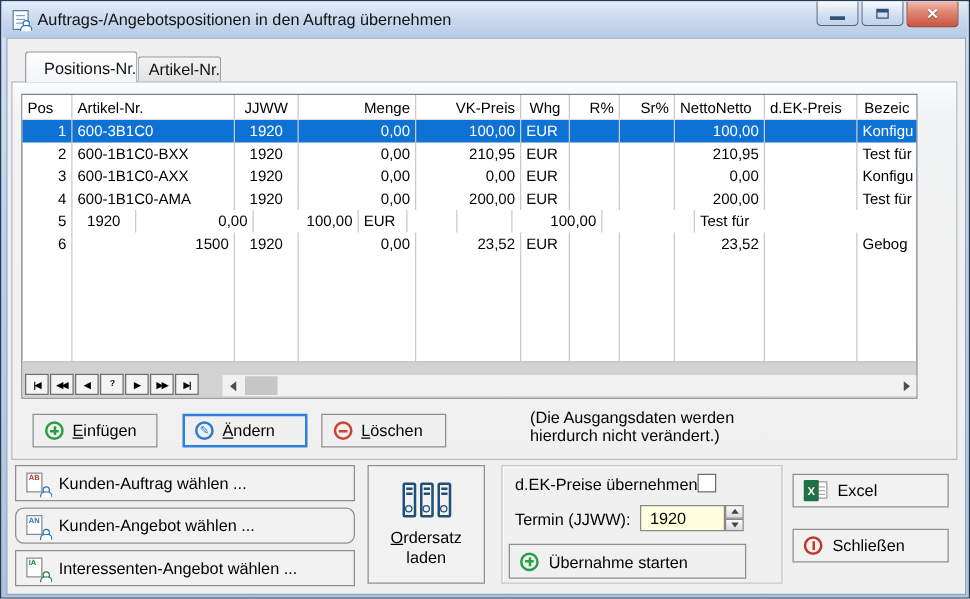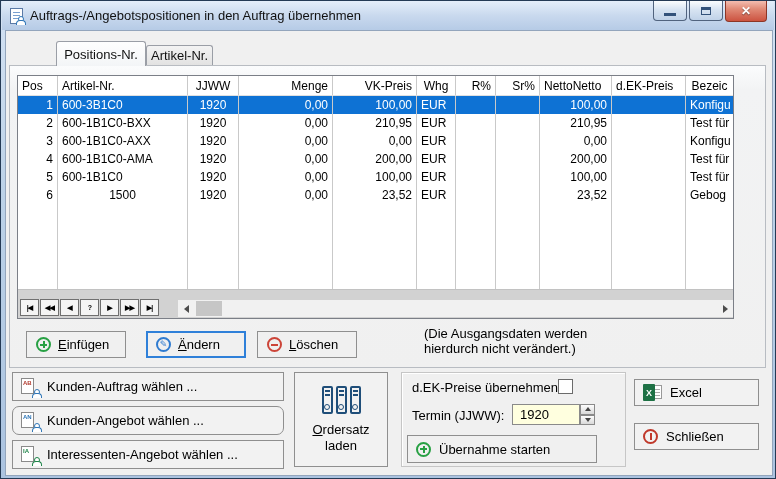--- a/index.html
+++ b/index.html
@@ -31,23 +31,23 @@
     background:linear-gradient(180deg,#f3bdb0 0%,#e08a76 40%,#cc5340 100%); border-color:#8c3526;
     color:#fff; font-size:12px; font-weight:bold; text-shadow:0 1px 1px rgba(0,0,0,.45); }
   .glyph-min { width:12px; height:3px; background:#33527a; margin-top:7px; }
   .glyph-max { width:10px; height:8px; border:1px solid #33527a; border-top:3px solid #33527a; }
 
   
   #client { position:absolute; left:4px; top:29px; width:768px; height:446px;
     background:#f0f0f0; border:1px solid #93a5bc; }
 
   
-  .tab { position:absolute; display:flex; align-items:center; justify-content:center;
+  .tab { position:absolute; display:flex; align-items:center; justify-content:flex-end;
     font-size:13px; color:#111; border:1px solid #9a9ea6; border-bottom:none;
-    border-radius:3px 3px 0 0;margin-left:36px; }
+    border-radius:3px 3px 0 0; }
   #tab-positions { left:14px; top:10px; width:90px; height:25px; z-index:3;
     background:linear-gradient(180deg,#fefefe,#f3f5f7); }
   #tab-artikel { left:104px; top:14px; width:67px; height:20px; z-index:1;
     background:linear-gradient(180deg,#f3f3f3,#e2e2e2); }
   #tabpage { position:absolute; left:3px; top:34px; width:757px; height:303px; z-index:2;
     background:linear-gradient(180deg,#fbfcfd 0%,#f2f3f4 8%,#f0f0f0 100%);
     border:1px solid #b8bcc2; }
 
   
   #grid { position:absolute; left:11px; top:44px; width:717px; height:244px; z-index:4;
@@ -253,34 +253,33 @@
             <div class="gcell" style="width: 84px; text-align: right;">200,00</div>
             <div class="gcell" style="width: 39px; text-align: left;">EUR</div>
             <div class="gcell" style="width: 40px; text-align: right;"></div>
             <div class="gcell" style="width: 44px; text-align: right;"></div>
             <div class="gcell" style="width: 72px; text-align: right;">200,00</div>
             <div class="gcell" style="width: 74px; text-align: right;"></div>
             <div class="gcell" style="flex: 1 1 0%; border-right: none; text-align: left;">Test für</div>
           </div>
           <div class="grow">
             <div class="gcell" style="width: 40px; text-align: right;">5</div>
-            <div class="gcell" style="width: 130px; text-align: left;">600-1B1C0</div>
             <div class="gcell" style="width: 51px; text-align: center;">1920</div>
             <div class="gcell" style="width: 94px; text-align: right;">0,00</div>
             <div class="gcell" style="width: 84px; text-align: right;">100,00</div>
             <div class="gcell" style="width: 39px; text-align: left;">EUR</div>
             <div class="gcell" style="width: 40px; text-align: right;"></div>
             <div class="gcell" style="width: 44px; text-align: right;"></div>
             <div class="gcell" style="width: 72px; text-align: right;">100,00</div>
             <div class="gcell" style="width: 74px; text-align: right;"></div>
             <div class="gcell" style="flex: 1 1 0%; border-right: none; text-align: left;">Test für</div>
           </div>
           <div class="grow">
             <div class="gcell" style="width: 40px; text-align: right;">6</div>
-            <div class="gcell" style="width: 130px; text-align: center;">1500</div>
+            <div class="gcell" style="width: 130px; text-align: right;">1500</div>
             <div class="gcell" style="width: 51px; text-align: center;">1920</div>
             <div class="gcell" style="width: 94px; text-align: right;">0,00</div>
             <div class="gcell" style="width: 84px; text-align: right;">23,52</div>
             <div class="gcell" style="width: 39px; text-align: left;">EUR</div>
             <div class="gcell" style="width: 40px; text-align: right;"></div>
             <div class="gcell" style="width: 44px; text-align: right;"></div>
             <div class="gcell" style="width: 72px; text-align: right;">23,52</div>
             <div class="gcell" style="width: 74px; text-align: right;"></div>
             <div class="gcell" style="flex: 1 1 0%; border-right: none; text-align: left;">Gebog</div>
           </div>

